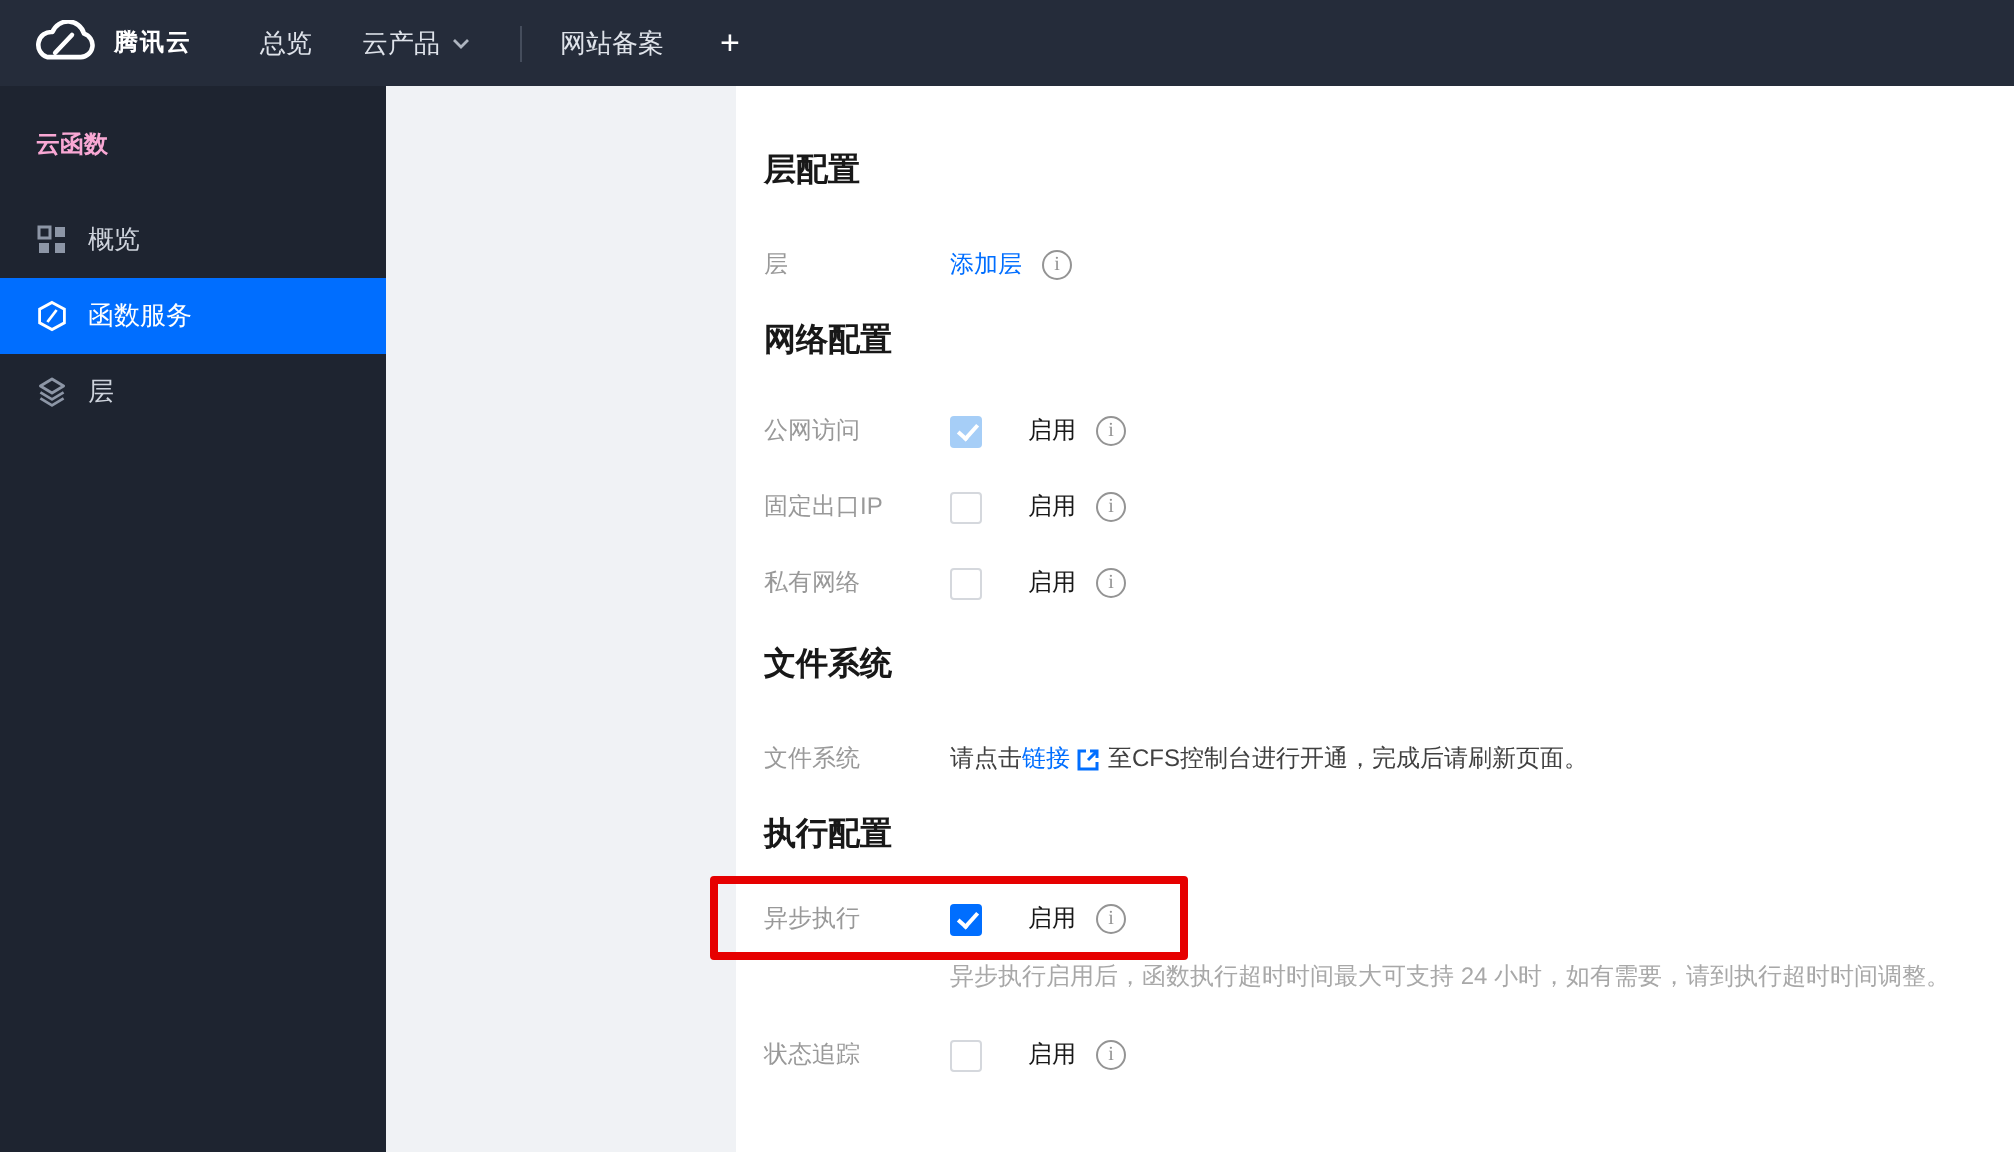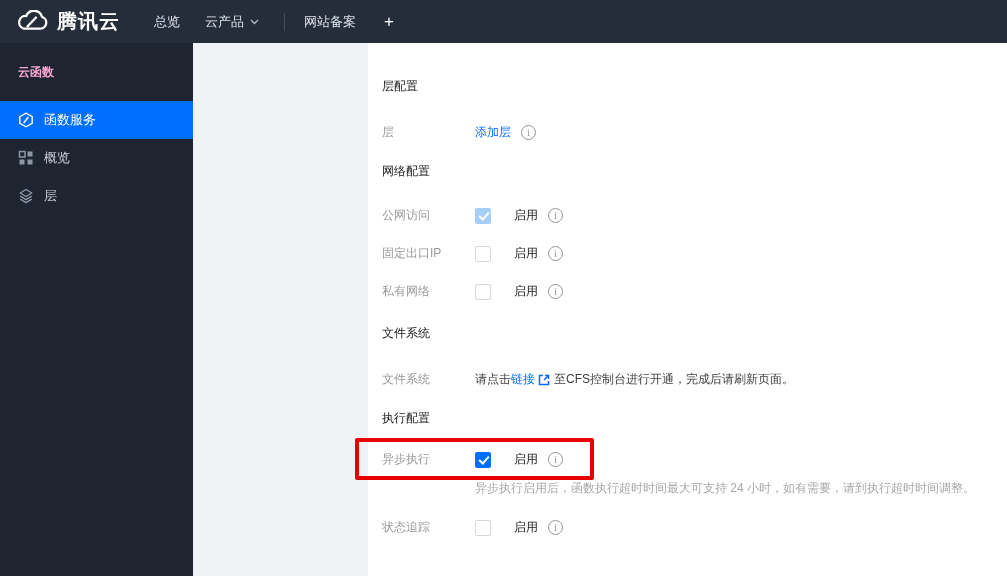--- a/index.html
+++ b/index.html
@@ -21,21 +21,21 @@
 
   
   .topbar{
     height:43px;
     background:var(--topbar_bg);
     display:flex;
     align-items:center;
     color:#e7eaef;
   }
   .logo-wrap{display:flex;align-items:center;margin-left:16px;cursor:pointer;}
-  .logo-text{color:#fff;font-size:20px;font-weight:bold;margin-left:9px;letter-spacing:1px;}
+  .logo-text{color:#fff;font-size:12px;font-weight:bold;margin-left:9px;letter-spacing:1px;}
   .topnav{display:flex;align-items:flex-start;margin-left:34px;}
   .topnav-item{
     color:#dfe3ea;font-size:13px;margin-right:25px;cursor:pointer;
     display:flex;align-items:center;white-space:nowrap;
   }
   .topnav-item .caret{margin-left:6px;display:inline-flex;}
   .topnav-divider{width:1px;height:18px;background:#454d5c;margin:0 19px 0 0;}
   .topnav-plus{color:#fff;font-size:17px;margin-left:28px;cursor:pointer;line-height:17px;}
 
   
@@ -57,21 +57,21 @@
 
   .gray-panel{width:175px;background:var(--panel_bg);flex-shrink:0;}
 
   .main{
     flex:1;background:#fff;
     padding:36px 0 0 14px;
     position:relative;
   }
 
   
-  .section-title{font-size:12px;font-weight:normal;color:#181818;line-height:14px;}
+  .section-title{font-size:16px;font-weight:bold;color:#181818;line-height:14px;}
   #t-layer{margin-bottom:31px;}
   #t-network{margin-bottom:29px;}
   #t-file{margin-bottom:31px;}
   #t-exec{margin-bottom:26px;}
 
   .form-row{display:flex;align-items:center;min-height:17px;line-height:17px;}
   #r-layer{margin-bottom:23px;}
   #r-pub{margin-bottom:21px;}
   #r-ip{margin-bottom:21px;}
   #r-vpc{margin-bottom:26px;}
@@ -140,40 +140,40 @@
     <span class="topnav-item" style="margin-right:0;">网站备案</span>
     <span class="topnav-plus">+</span>
   </div>
 </div>
 
 <div class="page-body">
 
   <div class="sidebar">
     <div class="sidebar-title">云函数</div>
 
-    <div class="side-item active">
-      <span class="s-icon">
-        <svg width="16" height="16" viewBox="0 0 16 16">
-          <polygon points="8,1.2 14.2,4.6 14.2,11.4 8,14.8 1.8,11.4 1.8,4.6" fill="none" stroke="#fff" stroke-width="1.4"></polygon>
-          <line x1="10.3" y1="5" x2="5.7" y2="11" stroke="#fff" stroke-width="1.4"></line>
-        </svg>
-      </span>
-      <span>函数服务</span>
-    </div>
-
     <div class="side-item">
       <span class="s-icon">
         <svg width="16" height="16" viewBox="0 0 16 16">
           <rect x="1.5" y="1.5" width="5.5" height="5.5" fill="none" stroke="#8d96a6" stroke-width="1.5"></rect>
           <rect x="9.5" y="1.5" width="5" height="5" fill="#8d96a6"></rect>
           <rect x="1.5" y="9.5" width="5" height="5" fill="#8d96a6"></rect>
           <rect x="9.5" y="9.5" width="5" height="5" fill="#8d96a6"></rect>
         </svg>
       </span>
       <span>概览</span>
+    </div>
+
+    <div class="side-item active">
+      <span class="s-icon">
+        <svg width="16" height="16" viewBox="0 0 16 16">
+          <polygon points="8,1.2 14.2,4.6 14.2,11.4 8,14.8 1.8,11.4 1.8,4.6" fill="none" stroke="#fff" stroke-width="1.4"></polygon>
+          <line x1="10.3" y1="5" x2="5.7" y2="11" stroke="#fff" stroke-width="1.4"></line>
+        </svg>
+      </span>
+      <span>函数服务</span>
     </div>
 
     <div class="side-item">
       <span class="s-icon">
         <svg width="16" height="16" viewBox="0 0 16 16">
           <polygon points="8,1.5 13.8,5 8,8.5 2.2,5" fill="none" stroke="#8d96a6" stroke-width="1.4" stroke-linejoin="round"></polygon>
           <polyline points="2.2,8.2 8,11.7 13.8,8.2" fill="none" stroke="#8d96a6" stroke-width="1.4" stroke-linejoin="round"></polyline>
           <polyline points="2.2,11.2 8,14.7 13.8,11.2" fill="none" stroke="#8d96a6" stroke-width="1.4" stroke-linejoin="round"></polyline>
         </svg>
       </span>

